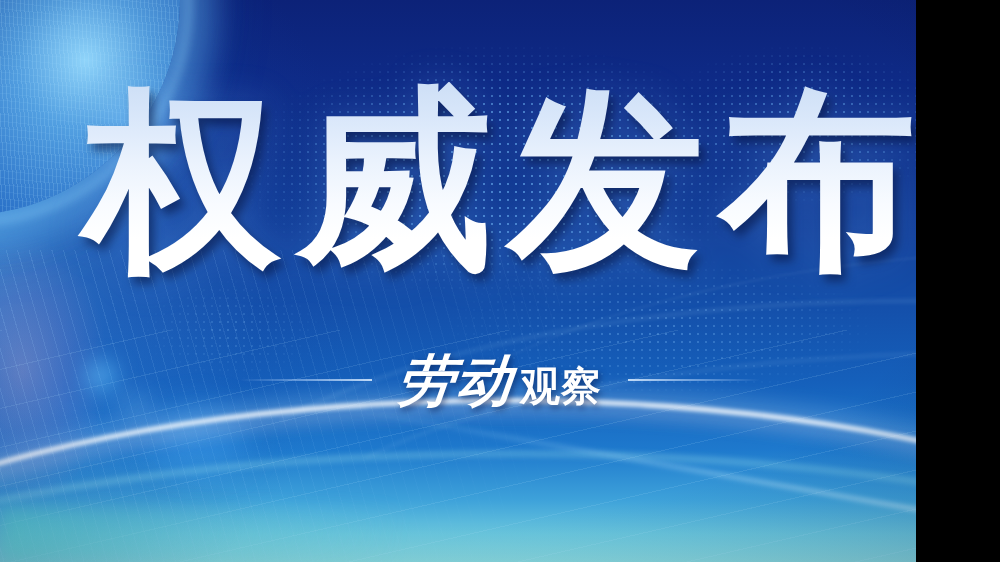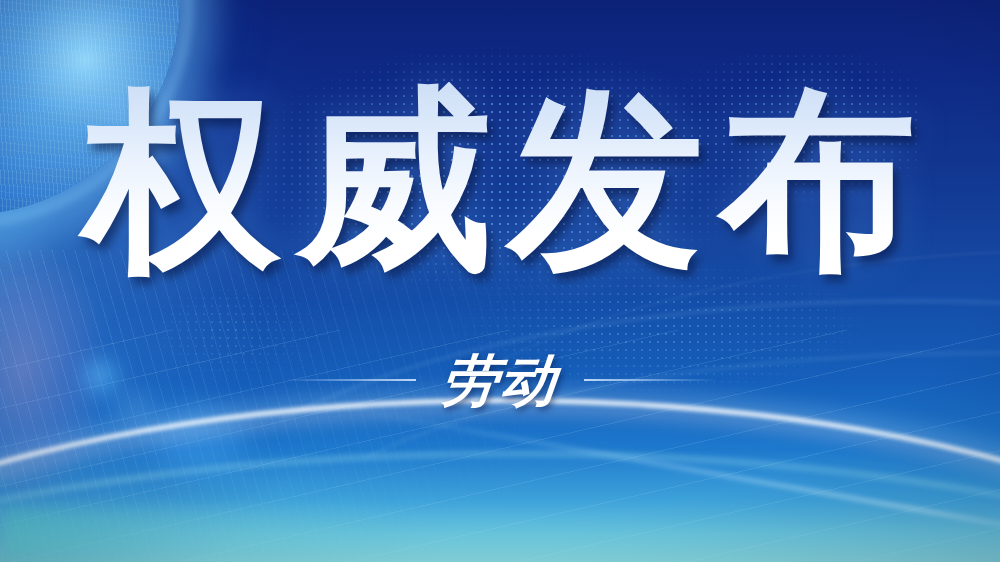--- a/index.html
+++ b/index.html
@@ -6,21 +6,21 @@
   html, body {
     margin: 0;
     padding: 0;
     background: #000;
   }
   body {
     font-family: "Liberation Sans", "DejaVu Sans", sans-serif;
   }
   #banner {
     position: relative;
-    width: 1000px;
+    width: 916px;
     height: 562px;
     overflow: hidden;
     background: #737373;
   }
 
   
   .layer { position: absolute; inset: 0; pointer-events: none; }
 
   
   .bg-base {
@@ -369,19 +369,20 @@
 
   <div class="title-wrap">
     <div class="title">权威发布</div>
   </div>
 
   <div class="sub-row">
     <div class="sub-line sub-line-left"></div>
 
     <div class="sub-text">
       <span class="sub-brush">劳动</span>
+      <span class="sub-bold">观察</span>
     </div>
 
     <div class="sub-line sub-line-right"></div>
   </div>
 
   <div class="layer vignette"></div>
 </div>
 
 </body></html>

